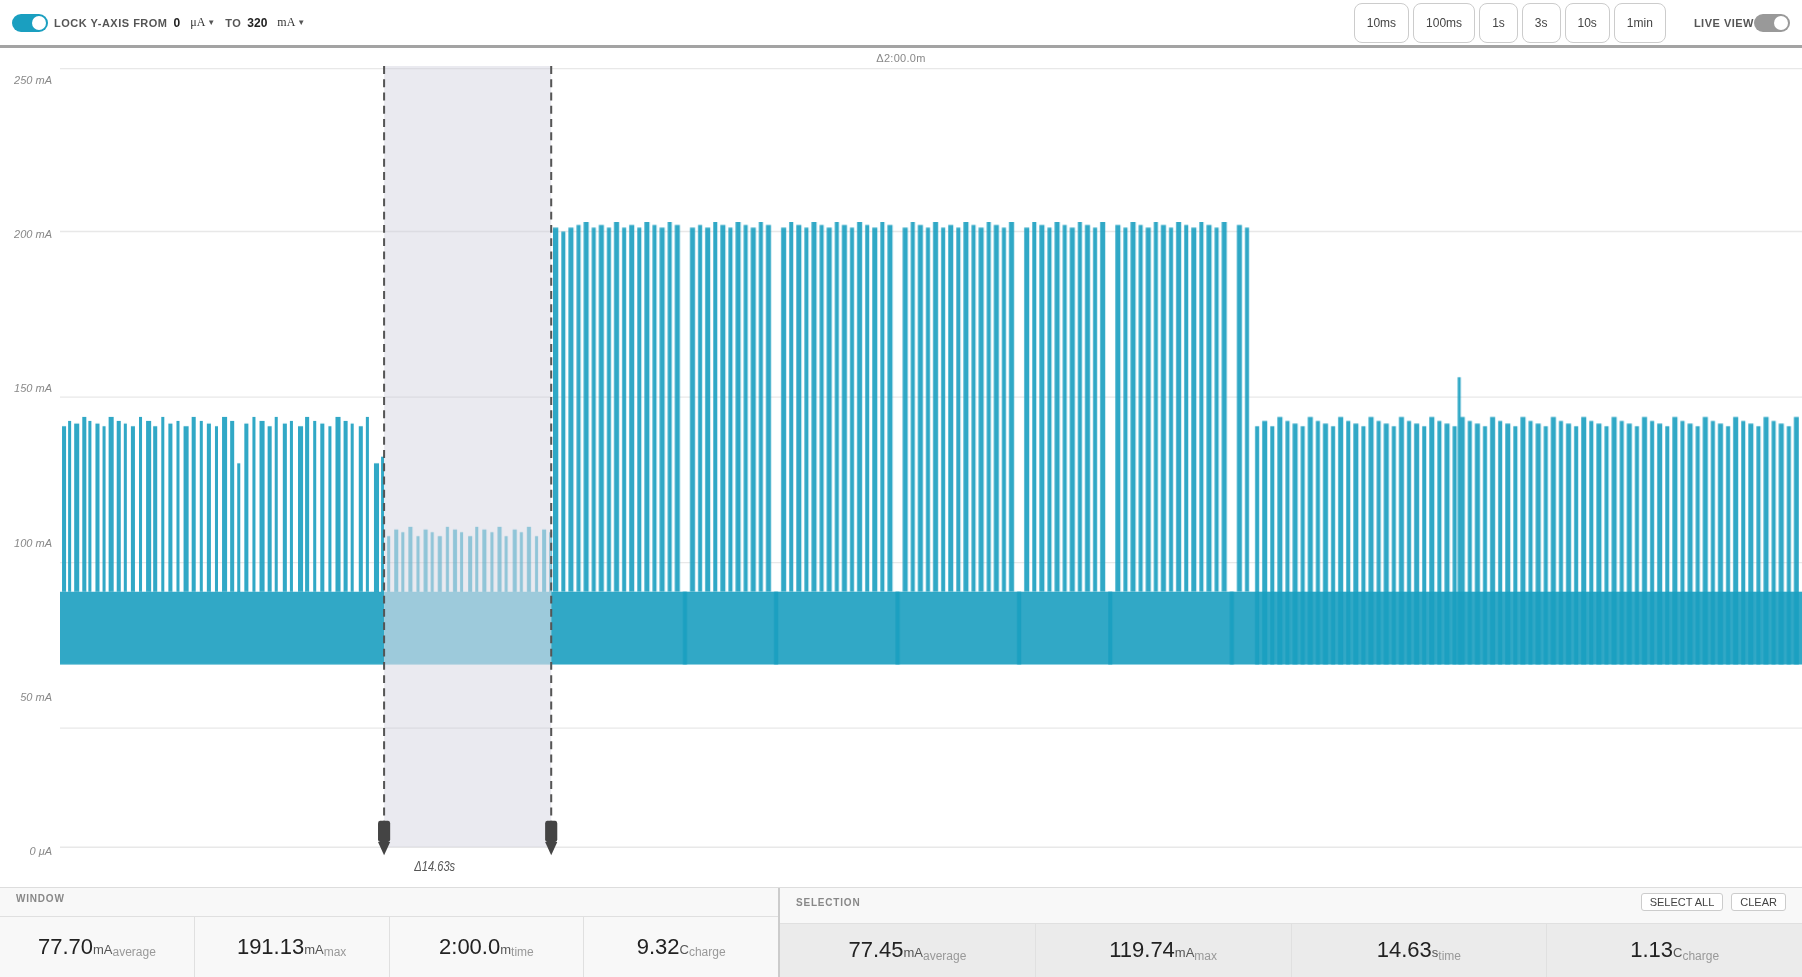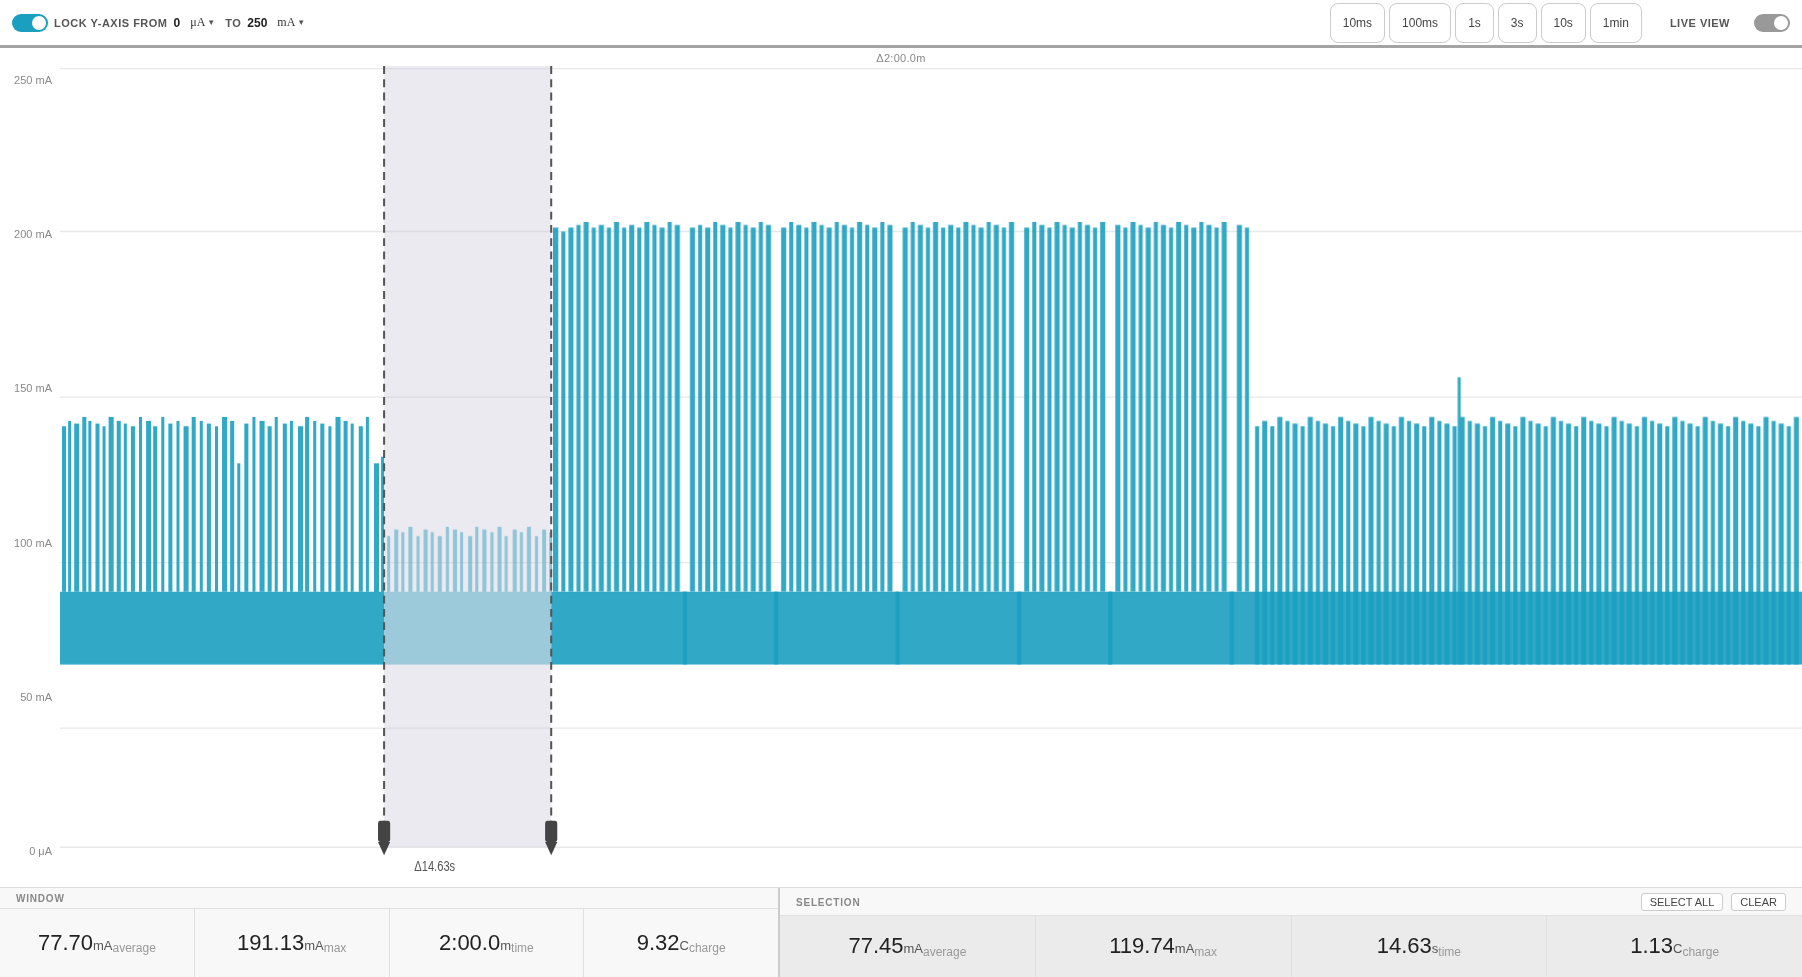--- a/index.html
+++ b/index.html
@@ -97,21 +97,21 @@
       background: #fff;
       border-radius: 8px;
       cursor: pointer;
       font-size: 12px;
       color: #444;
     }
 
     .live-view-section {
       display: flex;
       align-items: center;
-      gap: 24px;
+      gap: 0;
       margin-left: 20px;
     }
 
     .live-view-label {
       font-size: 11px;
       font-weight: 600;
       letter-spacing: 0.5px;
       color: #555;
     }
 
@@ -148,20 +148,21 @@
       font-size: 11px;
       color: #888;
       padding: 4px 0 2px;
       letter-spacing: 0.3px;
     }
 
     .chart-main {
       flex: 1;
       display: flex;
       position: relative;
+      font-style: italic;
     }
 
     .y-axis {
       width: 60px;
       position: relative;
       display: flex;
       flex-direction: column;
       justify-content: space-between;
       padding: 8px 8px 30px 8px;
     }
@@ -198,21 +199,21 @@
       display: flex;
       flex-direction: column;
       flex: 1;
     }
 
     .section-header {
       font-size: 10px;
       font-weight: 700;
       letter-spacing: 0.8px;
       color: #888;
-      padding: 5px 16px 4px;
+      padding: 5px 16px 12px;
       border-bottom: 1px solid #e0e0e0;
       display: flex;
       align-items: center;
       gap: 8px;
     }
 
     .section-stats-row {
       display: flex;
       flex: 1;
       align-items: center;
@@ -289,21 +290,21 @@
   <div class="toolbar">
     <div class="lock-y-section">
       <div class="toggle-switch"></div>
       <span class="toolbar-label">LOCK Y-AXIS FROM</span>
       <span class="toolbar-value">0</span>
       <div class="toolbar-dropdown">
         <span>μA</span>
         <span class="dropdown-arrow">▼</span>
       </div>
       <span class="toolbar-label">TO</span>
-      <span class="toolbar-value">250</span>
+      <span class="toolbar-value">320</span>
       <div class="toolbar-dropdown">
         <span>mA</span>
         <span class="dropdown-arrow">▼</span>
       </div>
     </div>
 
     <div class="time-buttons">
       <button class="time-btn">10ms</button>
       <button class="time-btn">100ms</button>
       <button class="time-btn">1s</button>

